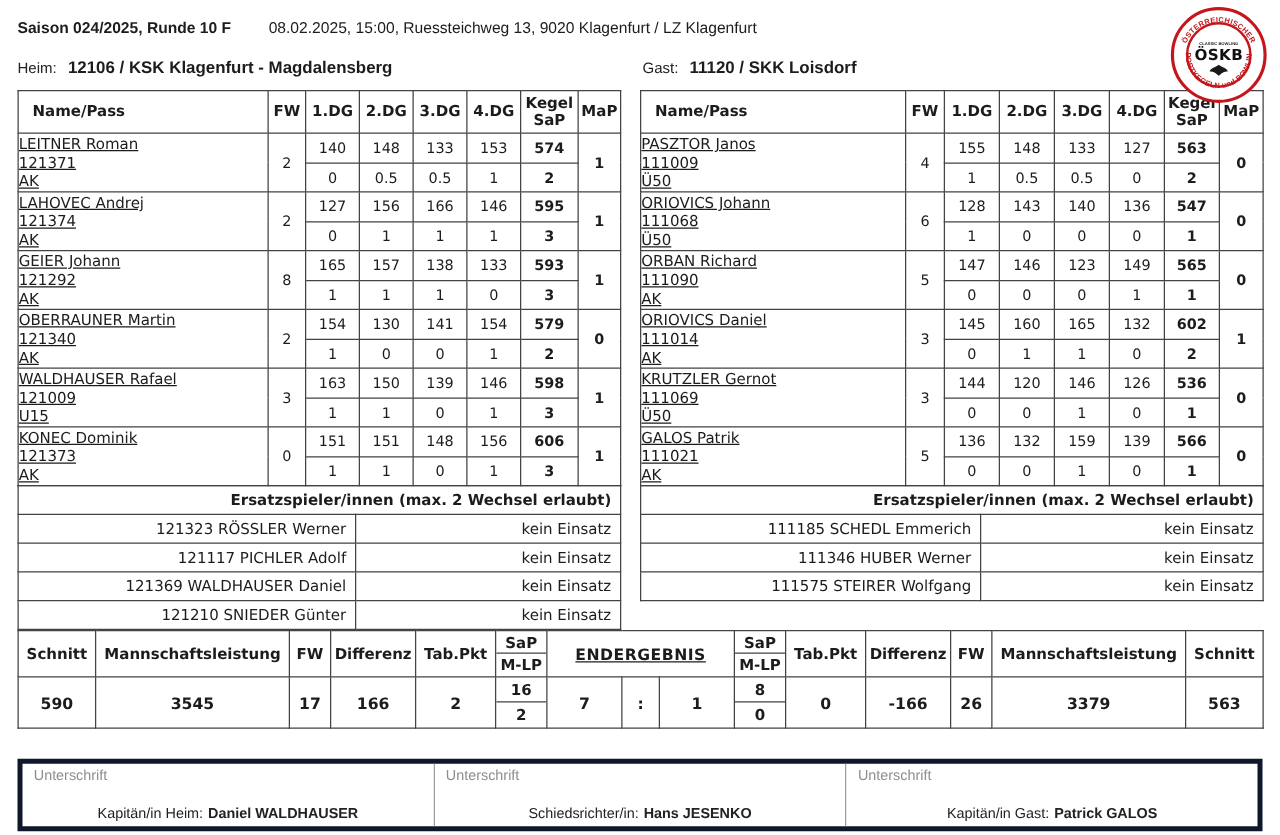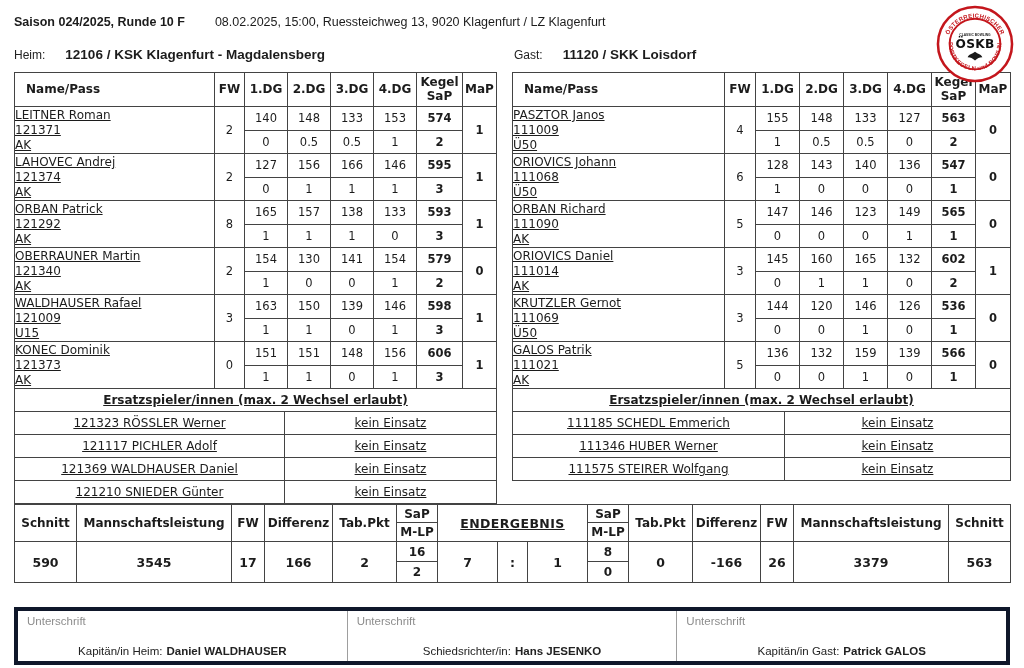--- a/index.html
+++ b/index.html
@@ -17,38 +17,38 @@
   .season { font-weight:bold; margin-right:30px; }
   .logo { position:absolute; top:5px; right:10px; width:78px; height:78px; }
   .logo .arc { font-size:6.1px; font-weight:bold; fill:#c4161c; letter-spacing:0.3px; font-family:"Liberation Sans",sans-serif; }
   .logo .subt { font-size:3.4px; font-weight:bold; fill:#222; font-family:"Liberation Sans",sans-serif; }
   .logo .center { font-size:12.5px; font-weight:bold; fill:#111; font-family:"DejaVu Sans",sans-serif; letter-spacing:0.3px; }
   
   .teams-line { display:flex; margin-top:16px; font-family:"Liberation Sans", sans-serif; align-items:baseline; }
   .team { width:50%; }
   .team.guest { padding-left:2px; }
   .tm-label { font-size:12px; margin-right:9px; color:#222; }
-  .tm-name { font-size:13.5px; font-weight:bold;margin-left:11px; }
+  .tm-name { font-size:13.5px; font-weight:bold; }
   
   .tables { display:flex; gap:16px; margin-top:9px; align-items:flex-start; }
   .side-home { width:482px; }
   .side-guest { width:498px; }
   table { border-collapse:collapse; table-layout:fixed; }
   .ptable { width:100%; }
   .ptable th, .ptable td { border:1px solid #434343; padding:0; overflow:hidden; white-space:nowrap; }
   .ptable th { height:34px; font-size:12px; line-height:1.15; text-align:center; }
   .ptable th.namecol { text-align:left; padding-left:11px; }
   .num { text-align:center; height:20px; line-height:20px; font-size:11.5px; }
   .bold { font-weight:bold; }
   .nm-cell { padding:2px 7px 2px 7px; vertical-align:middle;text-decoration:underline; }
   .pname { font-size:12px; line-height:16px; }
   .ppass { display:flex; justify-content:space-between; font-size:12px; line-height:15px;flex-direction:column; }
   
   .subs { width:100%; margin-top:-1px; }
-  .subs th, .subs td { border:1px solid #434343; font-size:12px; text-align:center; padding:3px 7px; height:23px; white-space:nowrap; overflow:hidden;text-decoration:underline; }
+  .subs th, .subs td { border:1px solid #434343; font-size:12px; text-align:right; padding:3px 7px; height:23px; white-space:nowrap; overflow:hidden; }
   .subs th { font-weight:bold; }
   
   .summary { width:996px; }
   .summary th, .summary td { border:1px solid #434343; text-align:center; white-space:nowrap; overflow:hidden; }
   .summary th { font-size:12px; height:36px; }
   .summary td { font-size:12.5px; font-weight:bold; height:41px; }
   .stack { padding:0; }
   .stack div { height:18px; line-height:18px; font-size:12px; font-weight:bold; }
   .stack .st-top { border-bottom:1px solid #434343; }
   td.stack div { height:20px; line-height:20px; }
@@ -170,21 +170,21 @@
         <tr>
           <td class="num">0</td>
           <td class="num">1</td>
           <td class="num">1</td>
           <td class="num">1</td>
           <td class="num bold">3</td>
         </tr>
 
         <tr>
           <td class="nm-cell" rowspan="2">
-                <div class="pname">ORBAN Patrick</div>
+                <div class="pname">GEIER Johann</div>
                 <div class="ppass">
                   <span>121292</span>
                   <span>AK</span>
                 </div>
               </td>
           <td class="num" rowspan="2">8</td>
           <td class="num">165</td>
           <td class="num">157</td>
           <td class="num">138</td>
           <td class="num">133</td>

